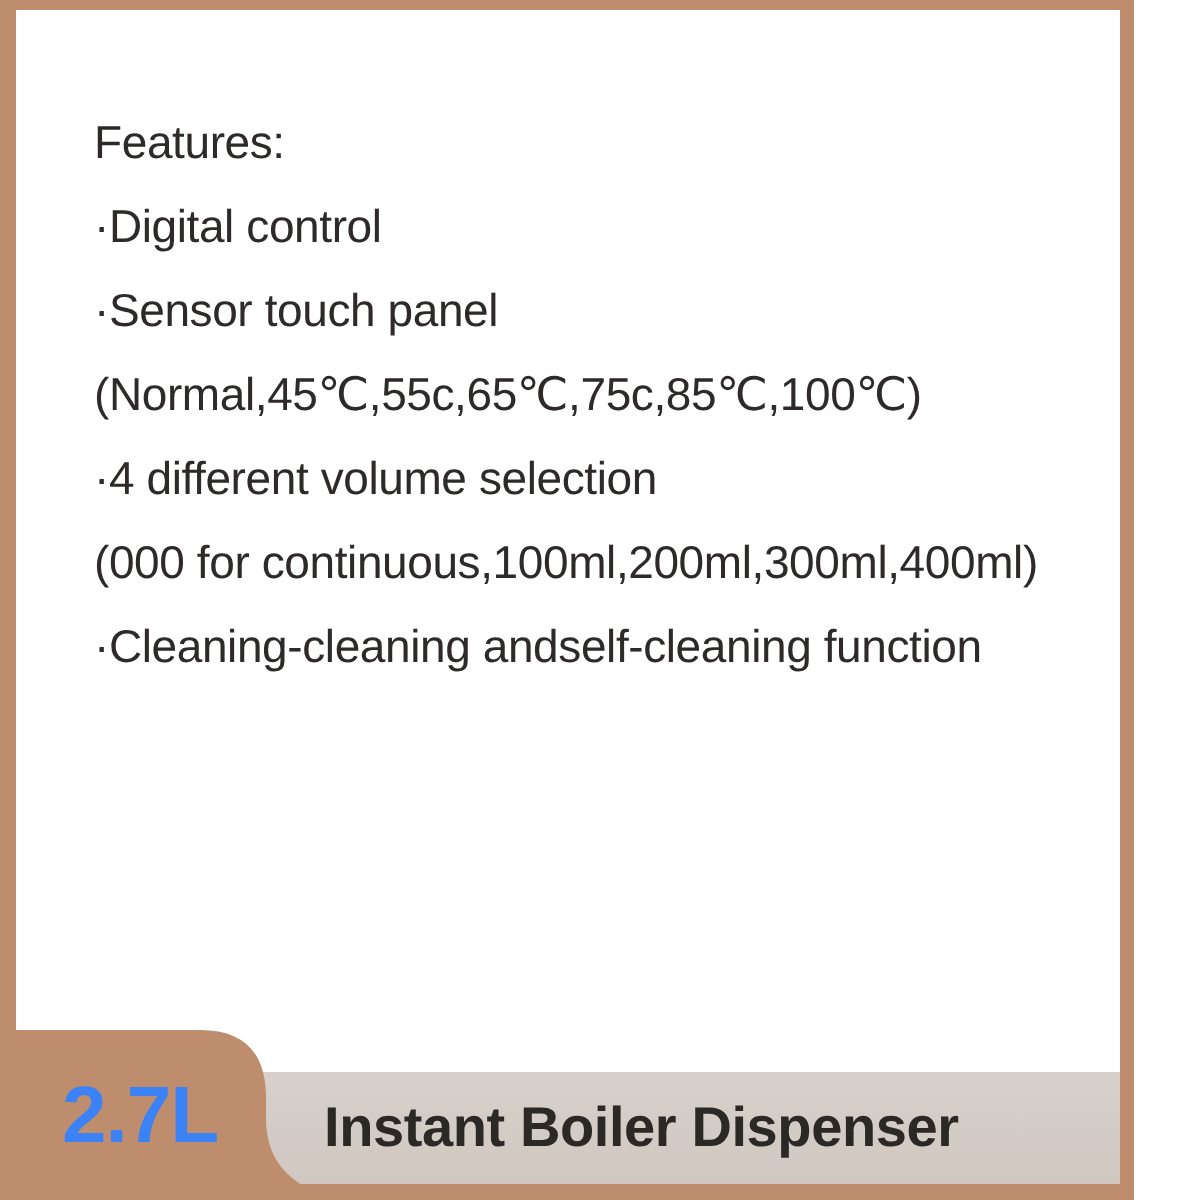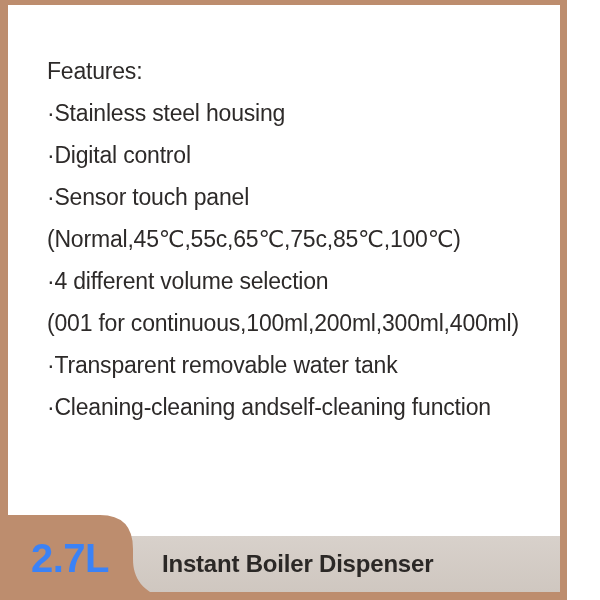--- a/index.html
+++ b/index.html
@@ -42,21 +42,21 @@
     top: 536px;
     height: 56px;
     background: linear-gradient(180deg, #d8d1cb 0%, #cfc7c0 100%);
     display: flex;
     align-items: center;
     padding-left: 154px;
     box-sizing: border-box;
   }
   .banner-title {
     color: #2b2826;
-    font-size: 24px;
+    font-size: 28px;
     font-weight: 700;
     letter-spacing: -0.2px;
     white-space: nowrap;
   }
 
   
   .badge-shape {
     position: absolute;
     left: 0;
     top: 515px;
@@ -82,27 +82,25 @@
 
 <div class="canvas">
 
   <div class="frame frame-top"></div>
   <div class="frame frame-left"></div>
   <div class="frame frame-right"></div>
   <div class="frame frame-bottom"></div>
 
   <div class="features">
     <div class="line">Features:</div>
-    <div class="line">·Stainless steel housing</div>
     <div class="line">·Digital control</div>
     <div class="line">·Sensor touch panel</div>
     <div class="line">(Normal,45℃,55c,65℃,75c,85℃,100℃)</div>
     <div class="line">·4 different volume selection</div>
-    <div class="line">(001 for continuous,100ml,200ml,300ml,400ml)</div>
-    <div class="line">·Transparent removable water tank</div>
+    <div class="line">(000 for continuous,100ml,200ml,300ml,400ml)</div>
     <div class="line">·Cleaning-cleaning andself-cleaning function</div>
   </div>
 
   <div class="banner">
     <span class="banner-title">Instant Boiler Dispenser</span>
   </div>
 
   <svg class="badge-shape" viewBox="0 0 170 85" xmlns="http://www.w3.org/2000/svg" aria-hidden="true">
     <path d="M0 0 H100 Q133 0 133 34 V44 C133 63 142 77 168 85 H0 Z" fill="#bd8d6e"></path>
   </svg>

